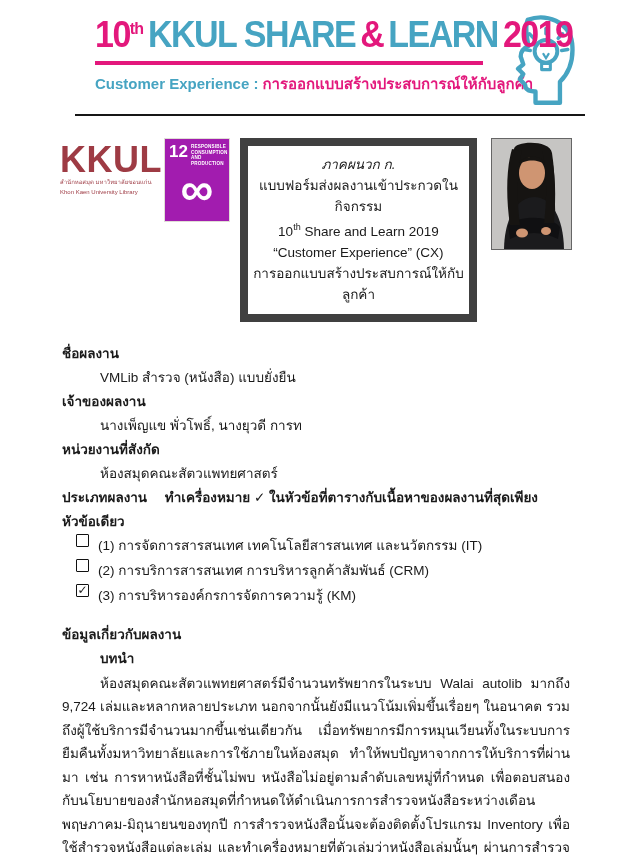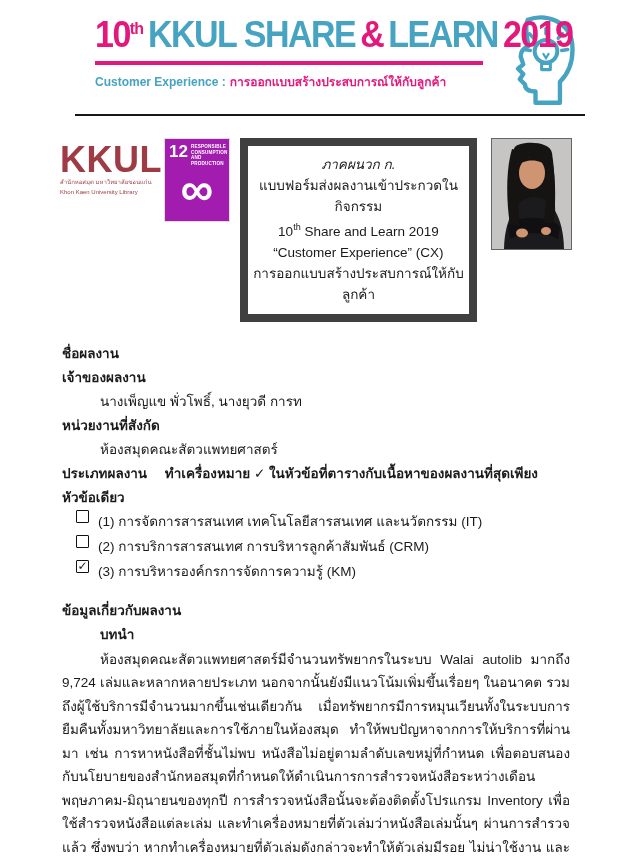--- a/index.html
+++ b/index.html
@@ -9,21 +9,21 @@
 
   
   .banner { display:flex; align-items:flex-start; padding:10px 36px 0 95px; }
   .banner-text { width:388px; }
   .banner-title { font-size:34px; font-weight:bold; letter-spacing:-1.5px; line-height:1.05; white-space:nowrap; transform:scaleY(1.08); transform-origin:left top; margin-top:6px; }
   .banner-title .w { margin-right:5px; }
   .pink { color:#E3187C; }
   .teal { color:#46A4C2; }
   .banner-title sup { font-size:16px; letter-spacing:-1px; margin-right:5px; }
   .banner-rule { height:4px; background:#E3187C; margin:9px 0 7px 0; }
-  .banner-subtitle { font-size:12px; font-weight:bold; white-space:nowrap; }
+  .banner-subtitle { font-size:15px; font-weight:bold; white-space:nowrap; }
   .banner-subtitle .teal { margin-right:4px; }
   .head-icon-wrap { margin-left:12px; margin-top:2px; }
   .black-rule { height:2px; background:#161616; margin:2px 45px 0 75px; }
 
   
   .info-row { display:flex; align-items:flex-start; padding:22px 58px 0 60px; }
   .kkul-logo { width:100px; margin-top:6px; }
   .kkul-top { display:flex; align-items:flex-end; }
   .kkul-acronym { font-size:36px; font-weight:bold; color:#9E3B44; letter-spacing:0.5px; line-height:0.9; }
   .kkul-sub { font-size:6px; color:#9E3B44; line-height:1.35; margin-top:2px; white-space:nowrap; }
@@ -122,20 +122,21 @@
         <ellipse cx="30" cy="94" rx="6" ry="4.5" fill="#cf9572"></ellipse>
         <ellipse cx="54" cy="92" rx="5" ry="4" fill="#cf9572"></ellipse>
         <path d="M20,10 C14,30 14,60 18,86 L28,86 C24,58 26,24 30,12 Z" fill="#161412"></path>
         <path d="M58,12 C64,32 64,58 62,84 L52,84 C56,56 54,24 50,12 Z" fill="#161412"></path>
       </svg>
     </div>
   </section>
 
   <section class="doc-body">
     <div class="line lbl">ชื่อผลงาน</div>
+    <div class="line val">VMLib สำรวจ (หนังสือ) แบบยั่งยืน</div>
     <div class="line lbl">เจ้าของผลงาน</div>
     <div class="line val">นางเพ็ญแข  พั่วโพธิ์, นางยุวดี  การท</div>
     <div class="line lbl">หน่วยงานที่สังกัด</div>
     <div class="line val">ห้องสมุดคณะสัตวแพทยศาสตร์</div>
 
     <div class="line">
       <span class="lbl">ประเภทผลงาน</span>
       <span class="cat-note">ทำเครื่องหมาย ✓ ในหัวข้อที่ตารางกับเนื้อหาของผลงานที่สุดเพียงหัวข้อเดียว</span>
     </div>
 

